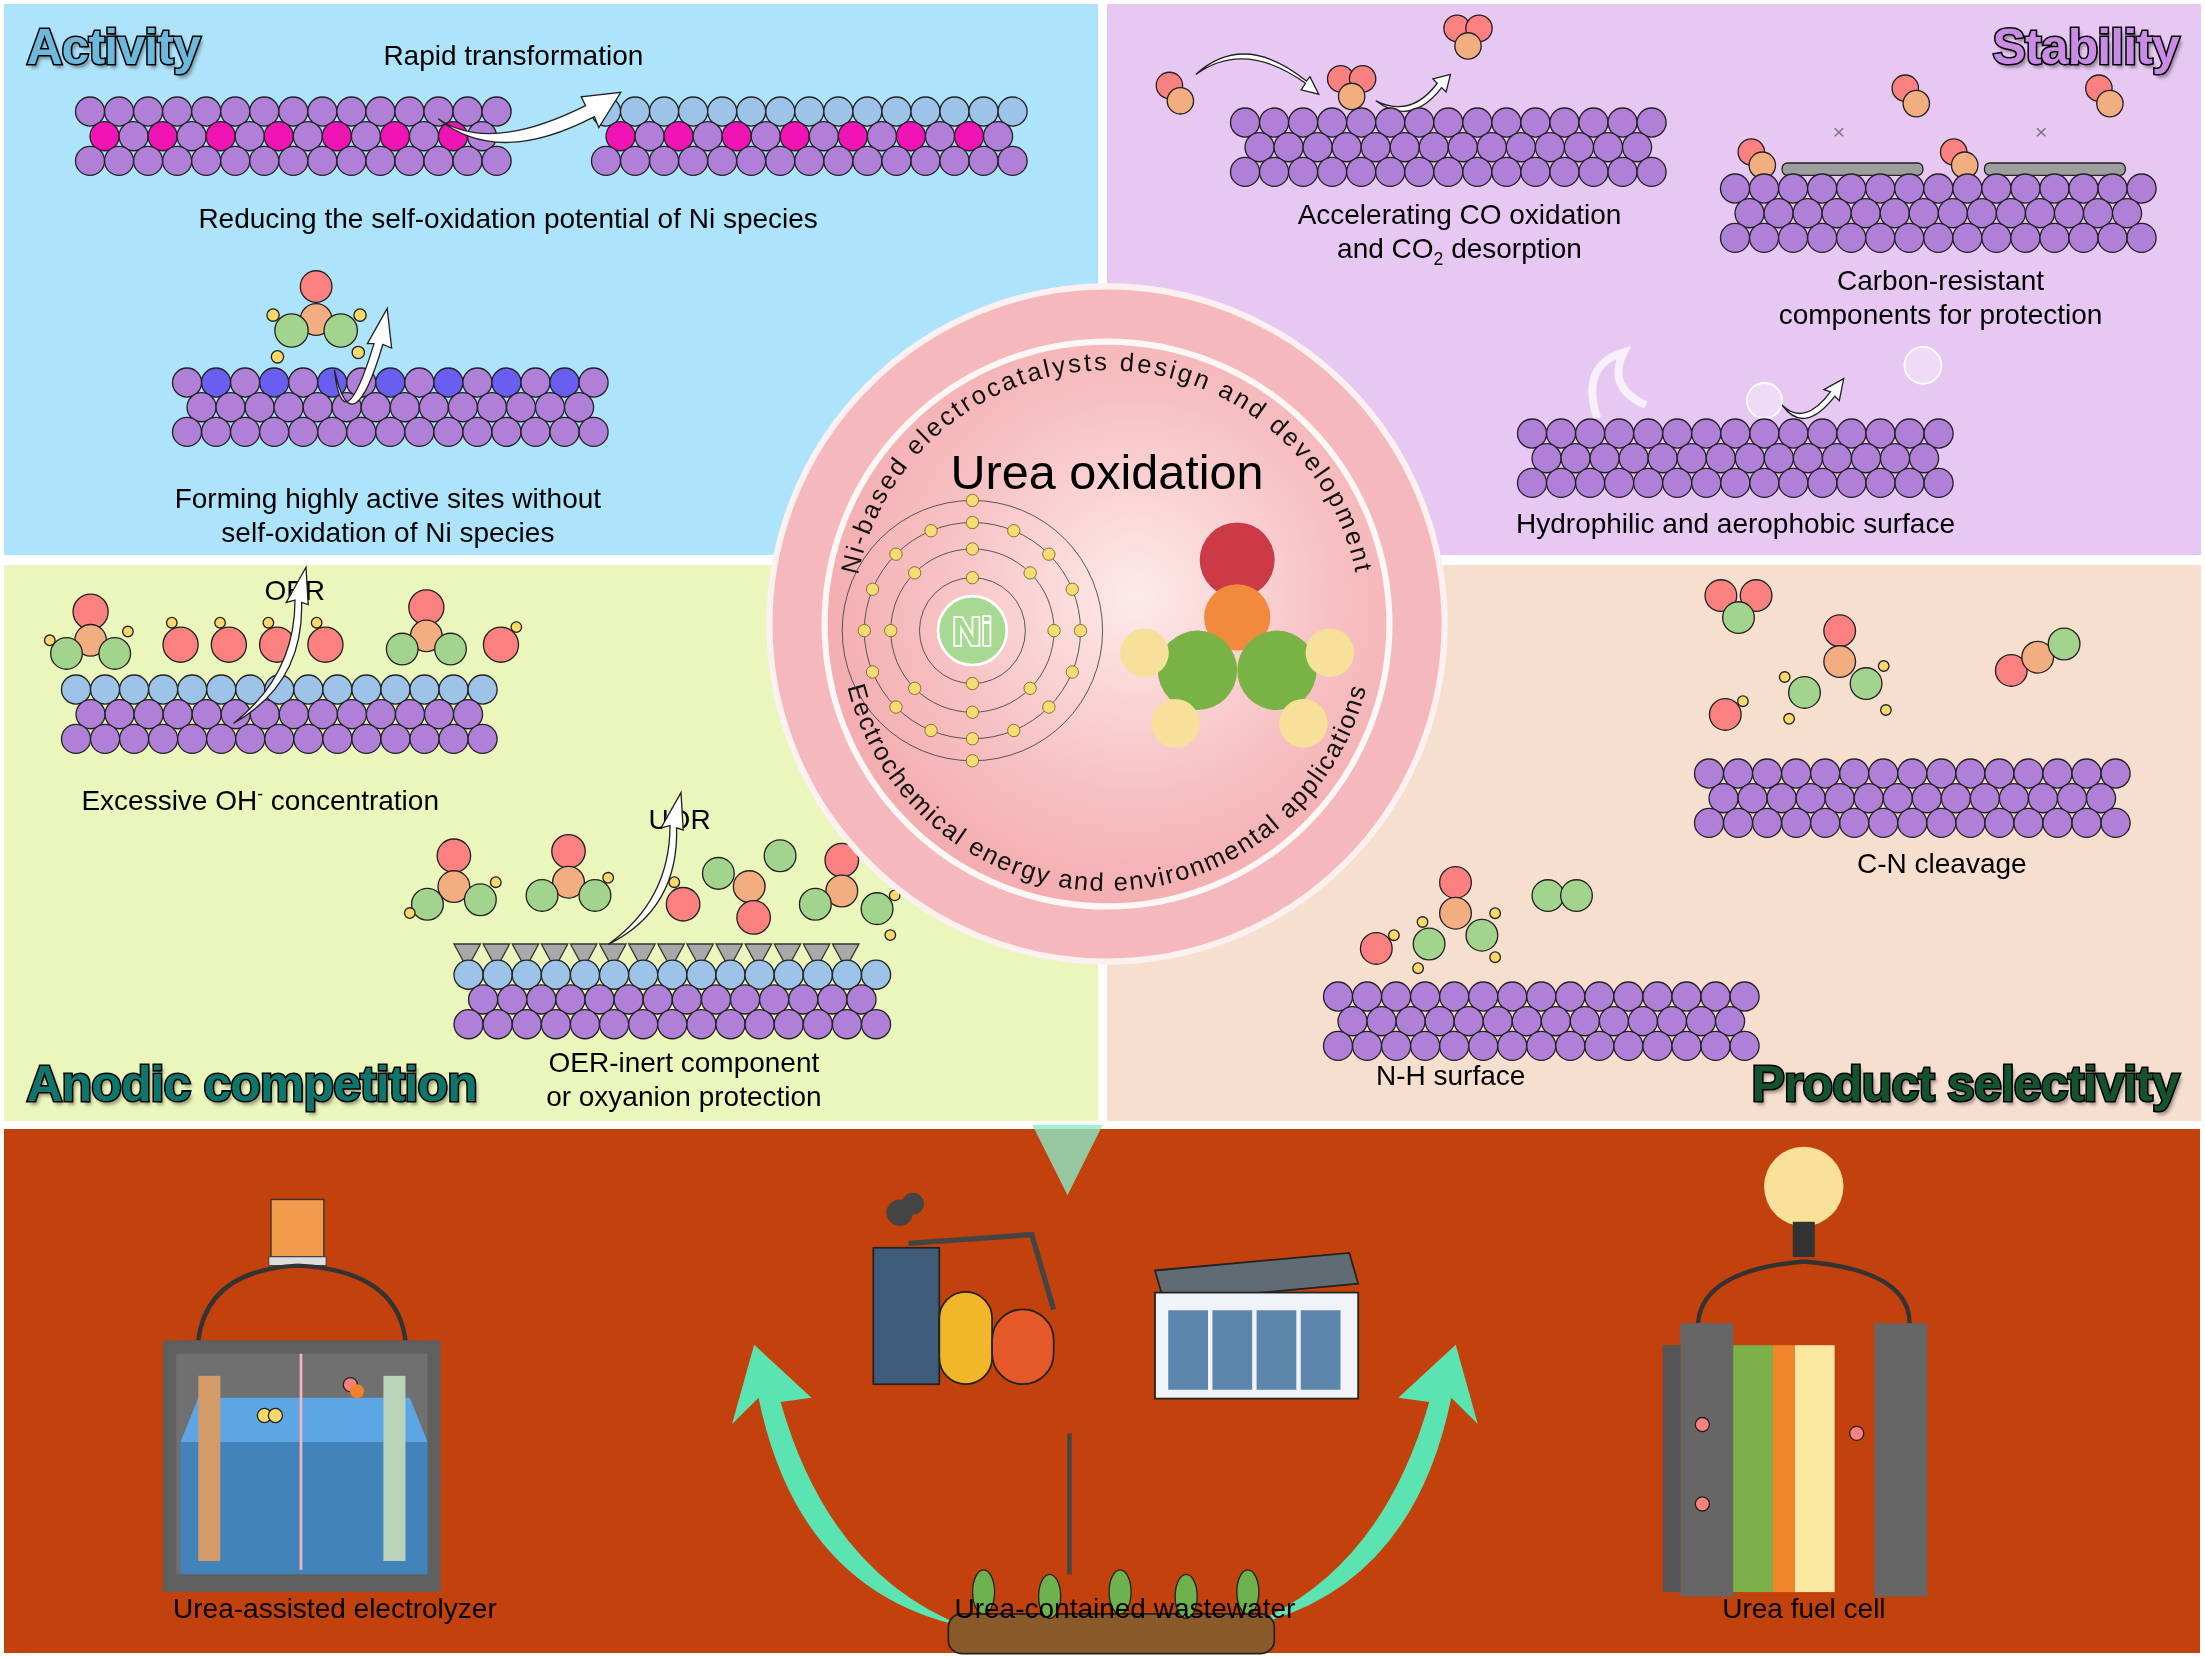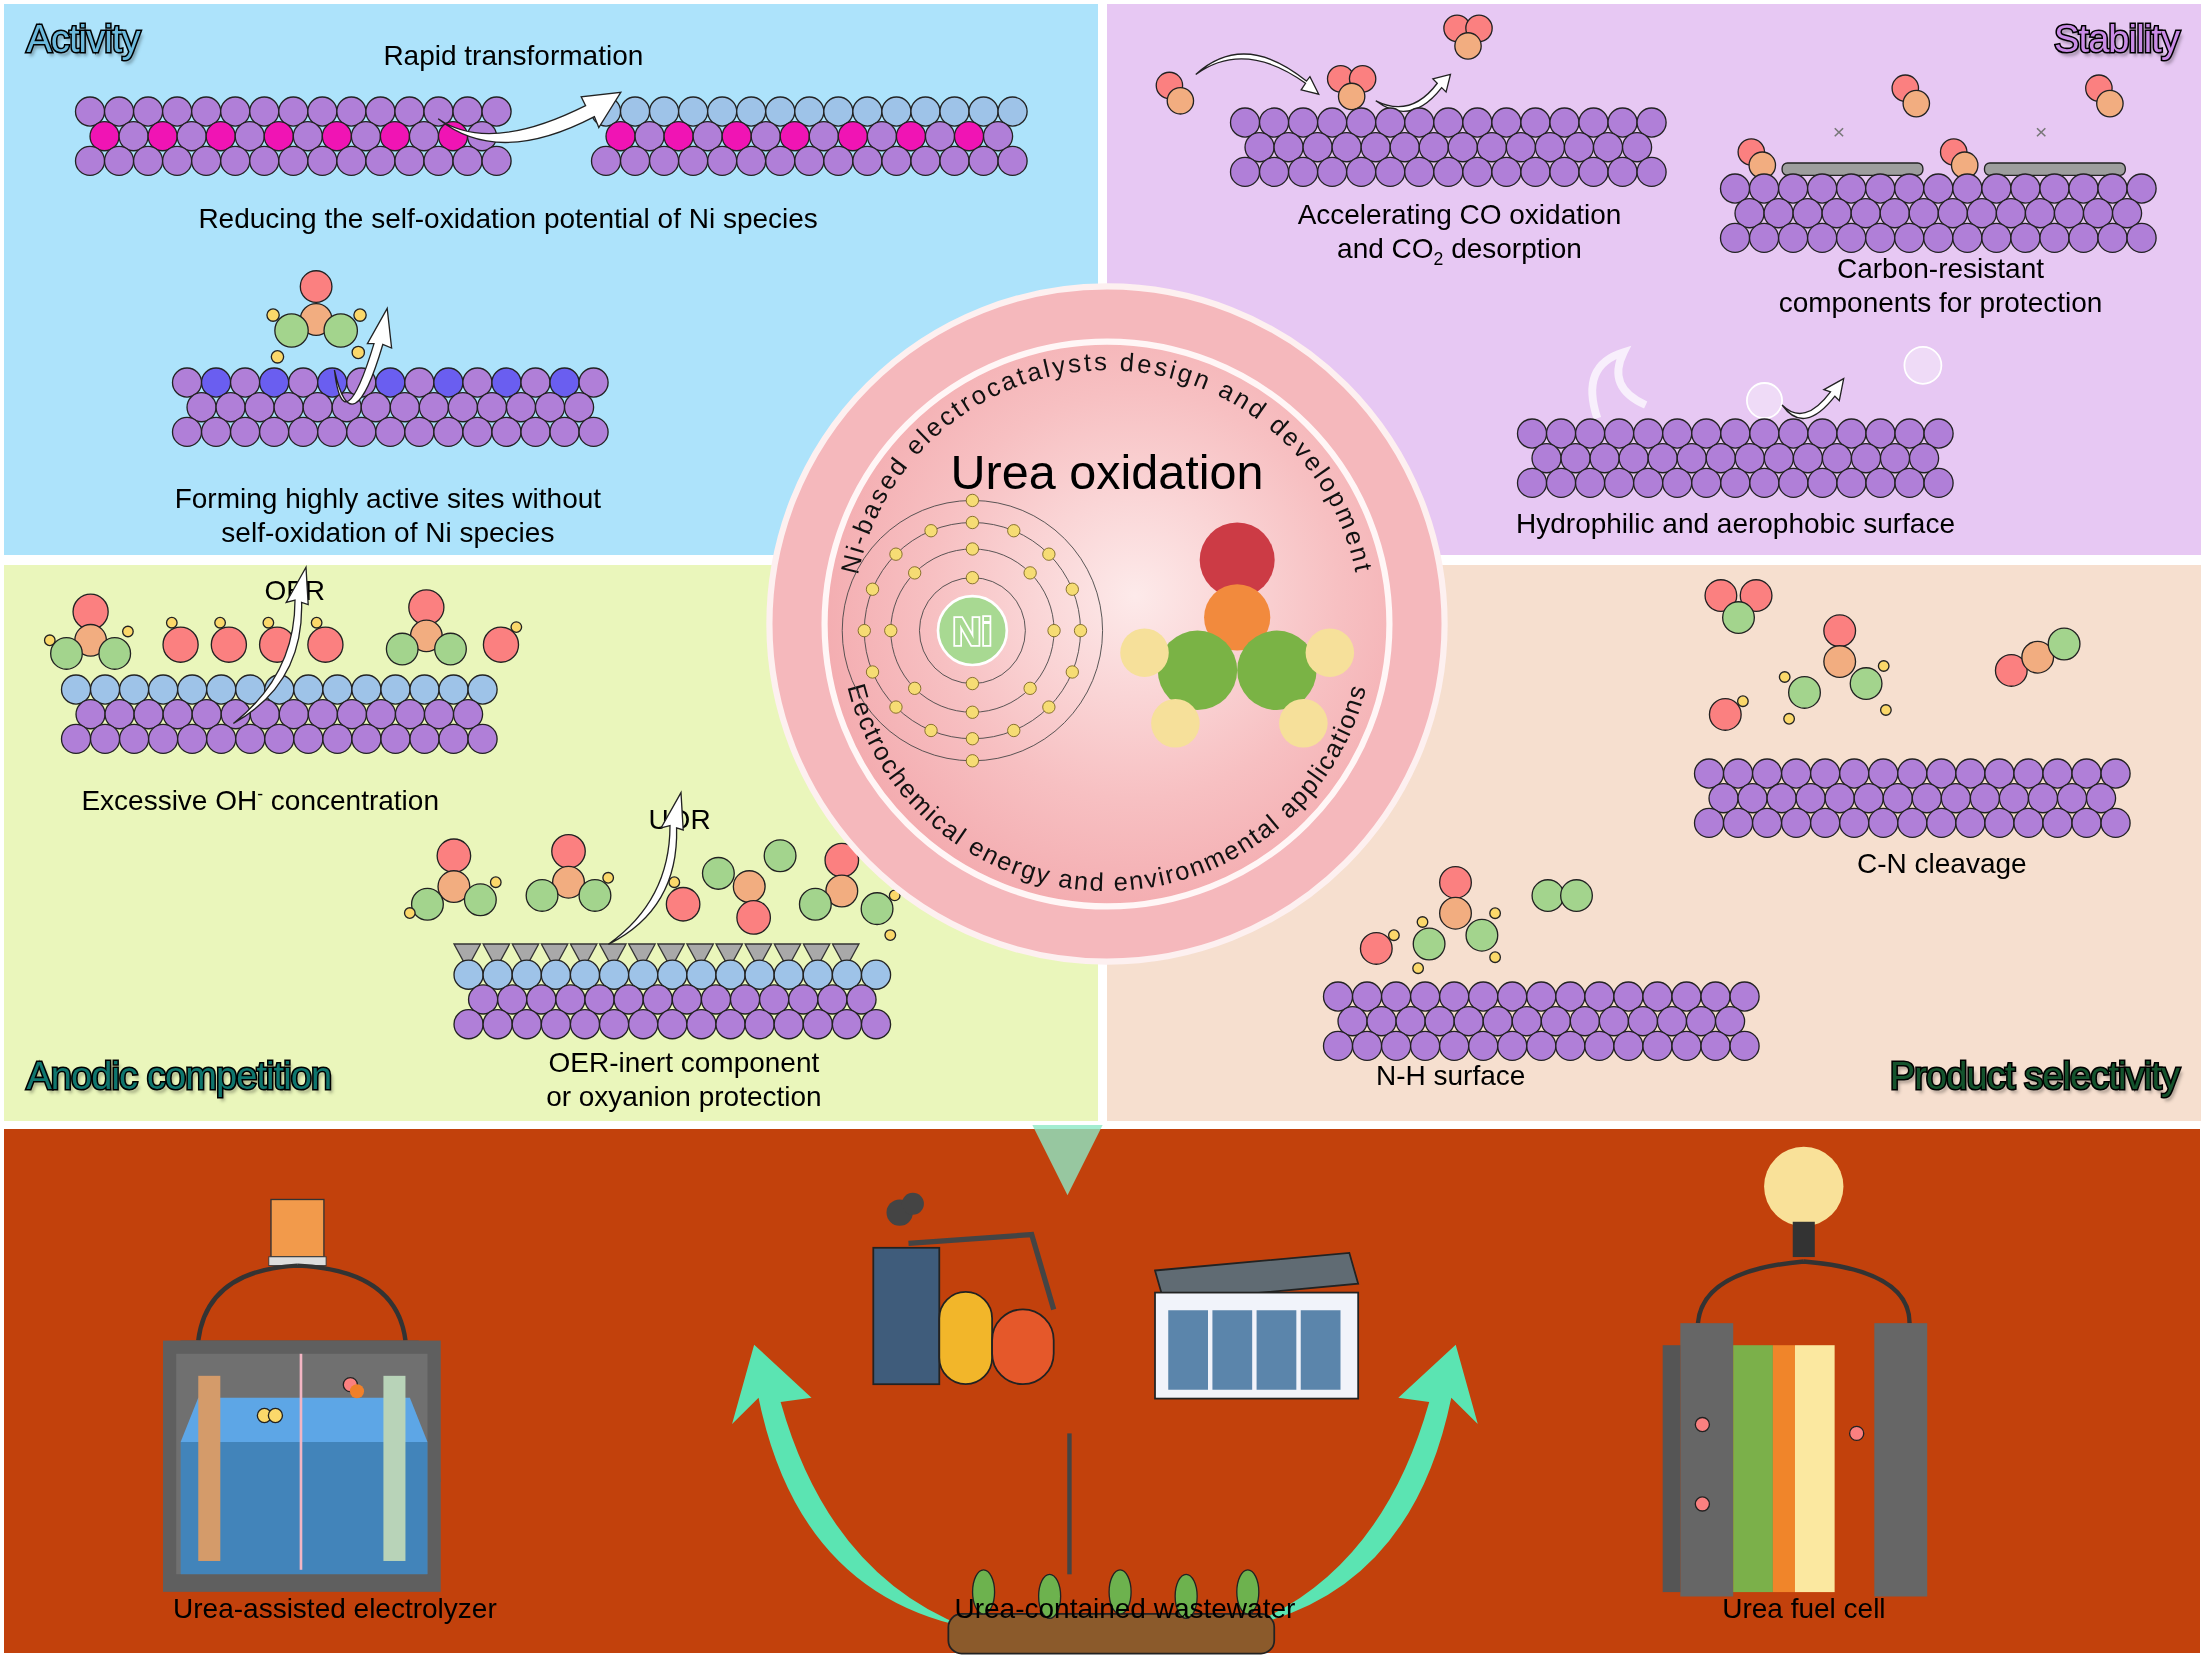--- a/index.html
+++ b/index.html
@@ -3,21 +3,21 @@
 <meta charset="utf-8">
 <style>
   html,body{margin:0;padding:0;background:#ffffff;}
   body{width:2205px;height:1657px;position:relative;overflow:hidden;font-family:"Liberation Sans",sans-serif;}
   .panel{position:absolute;box-sizing:border-box;}
   #p-activity{left:4.4px;top:4.4px;width:1094px;height:551px;background:#ade3fb;}
   #p-stability{left:1107px;top:4.4px;width:1094px;height:551px;background:#e7c8f3;}
   #p-anodic{left:4.4px;top:565px;width:1094px;height:556px;background:#eaf6bb;}
   #p-product{left:1107px;top:565px;width:1094px;height:556px;background:#f6dfcf;}
   #p-apps{left:4.4px;top:1129px;width:2196px;height:524px;background:#c2410c;}
-  .title{position:absolute;font-weight:normal;font-size:38px;letter-spacing:-0.9px;
+  .title{position:absolute;font-weight:bold;font-size:50px;letter-spacing:-0.9px;
     -webkit-text-stroke:3.1px #000;paint-order:stroke fill;text-shadow:2.6px 3.5px 3.5px rgba(0,0,0,.35);}
   .cap{position:absolute;font-size:28px;color:#000;text-align:center;line-height:34px;white-space:nowrap;}
   svg{position:absolute;overflow:visible;}
   .atom-p{fill:#b07fd8;stroke:#222;stroke-width:3;}
   .atom-m{fill:#f014b4;stroke:#222;stroke-width:3;}
   .atom-b{fill:#9ec3e8;stroke:#222;stroke-width:3;}
   .atom-v{fill:#6a5ef0;stroke:#222;stroke-width:3;}
   .o{fill:#fb8080;stroke:#222;stroke-width:3;}
   .c{fill:#f2ad80;stroke:#222;stroke-width:3;}
   .n{fill:#a3d48d;stroke:#222;stroke-width:3;}
@@ -309,21 +309,21 @@
       <circle cx="429" cy="145.2" r="33" class="atom-p"></circle>
       <circle cx="495" cy="145.2" r="33" class="atom-p"></circle>
       <circle cx="561" cy="145.2" r="33" class="atom-p"></circle>
       <circle cx="627" cy="145.2" r="33" class="atom-p"></circle>
       <circle cx="693" cy="145.2" r="33" class="atom-p"></circle>
       <circle cx="759" cy="145.2" r="33" class="atom-p"></circle>
       <circle cx="825" cy="145.2" r="33" class="atom-p"></circle>
       <circle cx="891" cy="145.2" r="33" class="atom-p"></circle>
       <circle cx="957" cy="145.2" r="33" class="atom-p"></circle>
     </svg>
-  <div class="cap" style="left:635px;top:248px;width:397px;">
+  <div class="cap" style="left:635px;top:260px;width:397px;">
     <div>Carbon-resistant</div>
     <div>components for protection</div>
   </div>
   <svg style="left:437px;top:335px;" width="397" height="88" viewBox="0 0 900 200">
     <path d="M120 180 Q80 60 180 30 Q140 110 230 150" fill="none" stroke="#ffffff" stroke-width="18" opacity=".7"></path>
     <circle cx="500" cy="140" r="40" fill="rgba(255,255,255,.35)" stroke="#fff" stroke-width="4"></circle>
     <circle cx="860" cy="60" r="42" fill="rgba(255,255,255,.35)" stroke="#fff" stroke-width="4"></circle>
     <path class="arrow" d="M540 150 Q590 200 650 120 L635 115 L680 90 L670 140 L660 130 Q590 220 540 150Z"></path>
   </svg>
   <svg style="left:410px;top:415px;" width="441" height="88" id="slab-s3" viewBox="0 0 1000 200">

